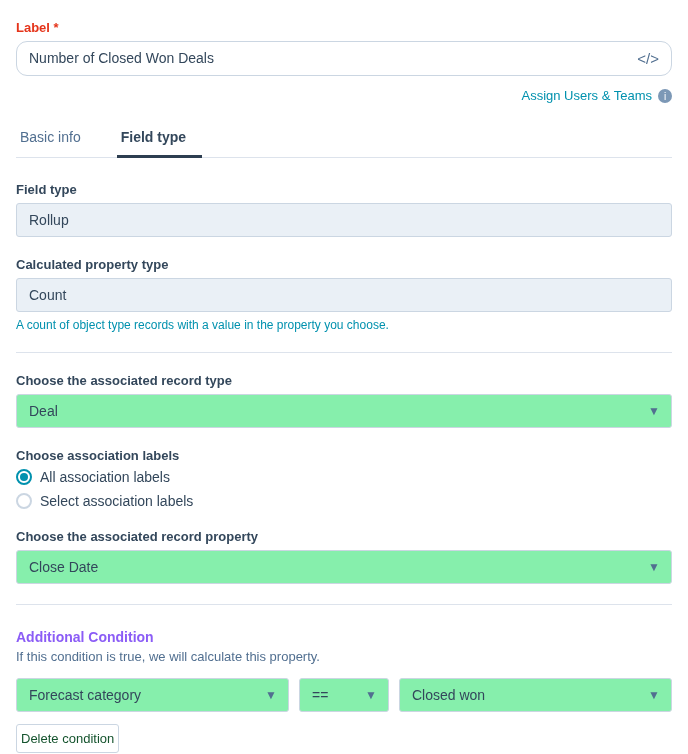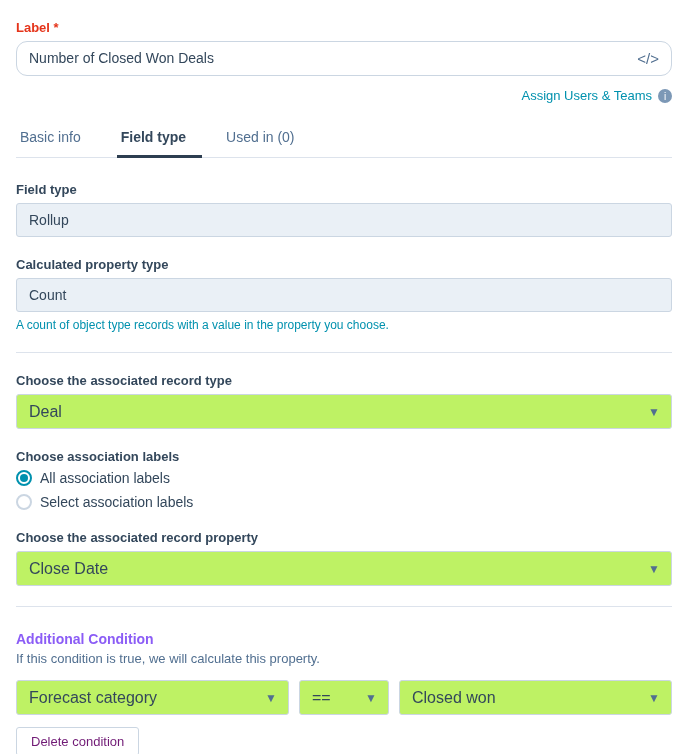--- a/index.html
+++ b/index.html
@@ -123,22 +123,22 @@
 
     .select-wrapper {
       position: relative;
       width: 100%;
     }
     .select-field {
       width: 100%;
       padding: 8px 36px 8px 12px;
       border: 1px solid #cbd6e2;
       border-radius: 3px;
-      background: #bef264;
-      font-size: 16px;
+      background: #86efac;
+      font-size: 14px;
       color: #33475b;
       appearance: none;
       -webkit-appearance: none;
       cursor: pointer;
       outline: none;
     }
     .select-arrow {
       position: absolute;
       right: 12px;
       top: 50%;
@@ -191,23 +191,23 @@
       margin-bottom: 12px;
     }
     .condition-select-wide { flex: 1; }
     .condition-select-narrow { width: 90px; }
     .condition-select-value { flex: 1; }
 
     .delete-btn {
       background: #fff;
       border: 1px solid #cbd6e2;
       border-radius: 3px;
-      padding: 6px 14px;
-      font-size: 13px;
-      color: #701a75;
+      padding: 6px 4px;
+      font-size: 13px;
+      color: #14532d;
       cursor: pointer;
     }
   </style>
 </head>
 <body>
 
 <div class="label-section">
   <div class="label-text">
     <span>Label</span>
     <span style="color:#e5341a;">*</span>
@@ -219,21 +219,20 @@
 </div>
 
 <div class="assign-users-row">
   <a class="assign-users-link">Assign Users &amp; Teams</a>
   <span class="info-icon">i</span>
 </div>
 
 <div class="tabs">
   <div class="tab">Basic info</div>
   <div class="tab active">Field type</div>
-  <div class="tab">Used in (0)</div>
 </div>
 
 <div class="section">
   <div class="field-label">Field type</div>
   <div class="readonly-input">Rollup</div>
 </div>
 
 <div class="section">
   <div class="field-label">Calculated property type</div>
   <div class="readonly-input">Count</div>

